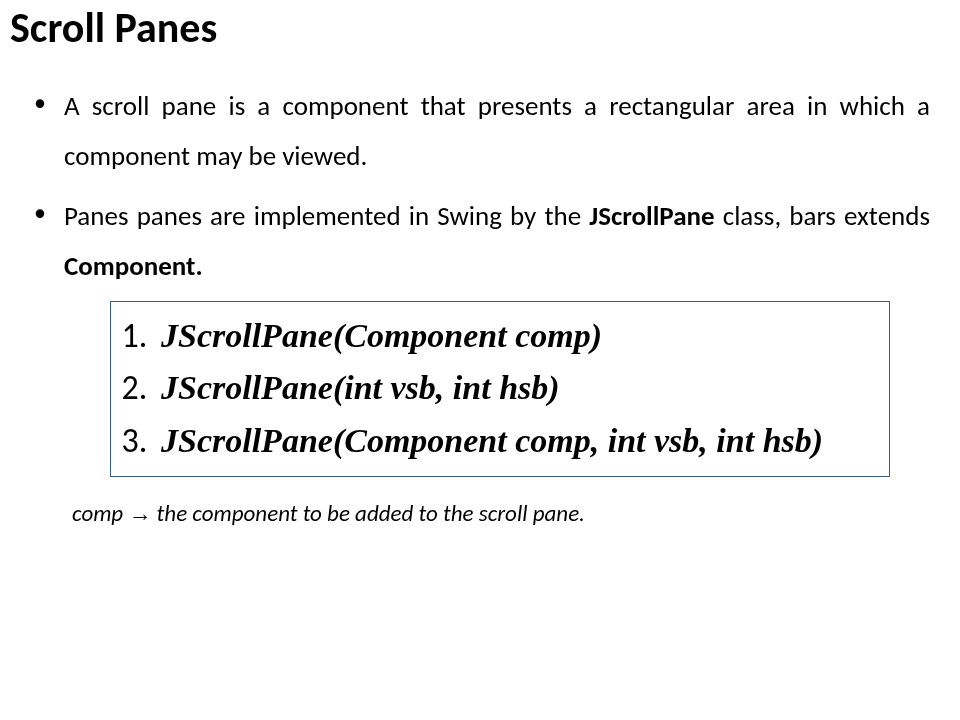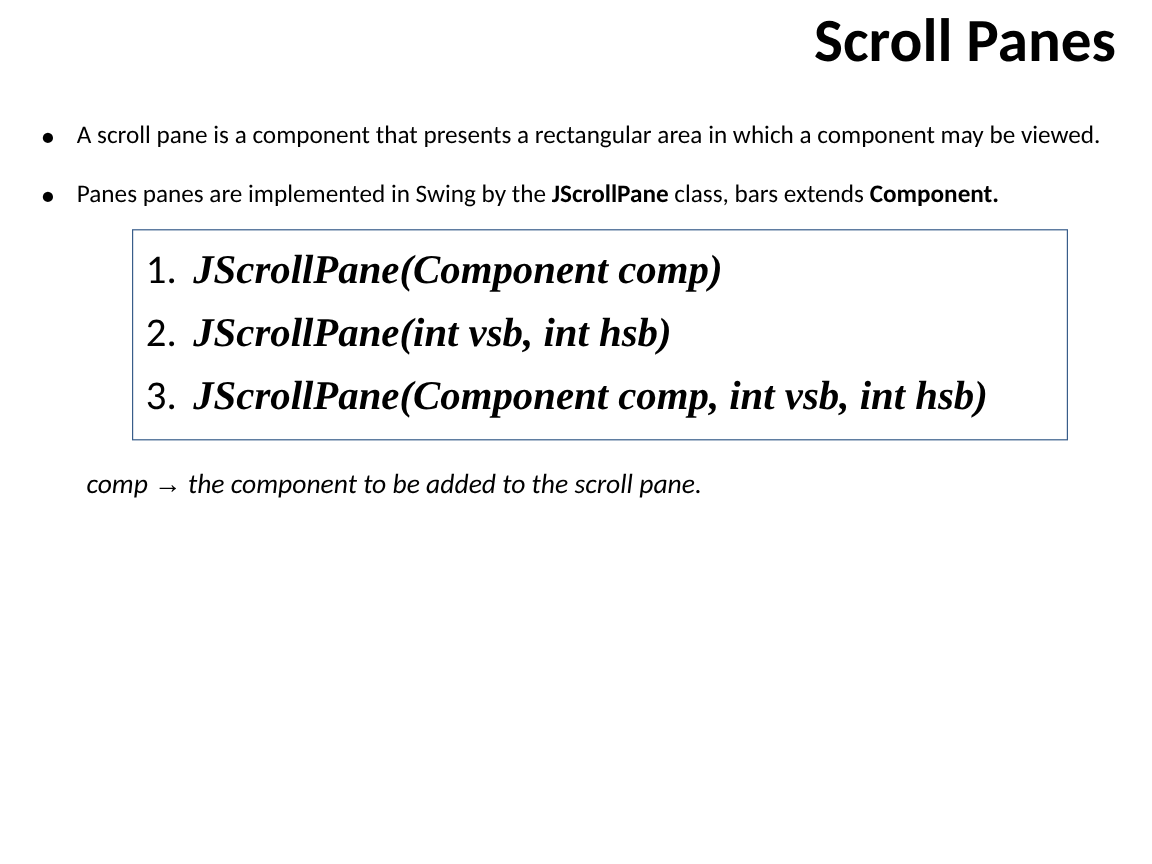--- a/index.html
+++ b/index.html
@@ -12,33 +12,32 @@
     color: #000000;
     overflow: hidden;
   }
   .slide {
     box-sizing: border-box;
     width: 960px;
     height: 720px;
     padding: 0 30px 0 30px;
   }
   .title {
-    font-size: 51px;
+    font-size: 42px;
     font-weight: 700;
     margin: 2px 0 28px -20px;
-    text-align: right;
   }
   ul.main {
     list-style: none;
     padding: 0 0 0 34px;
     margin: 0;
   }
   ul.main > li {
     position: relative;
-    font-size: 21px;
+    font-size: 27px;
     line-height: 1.85;
     text-align: justify;
     margin-bottom: 10px;
     padding-left: 0;
   }
   ul.main > li::before {
     content: "•";
     position: absolute;
     left: -30px;
     top: 0;

